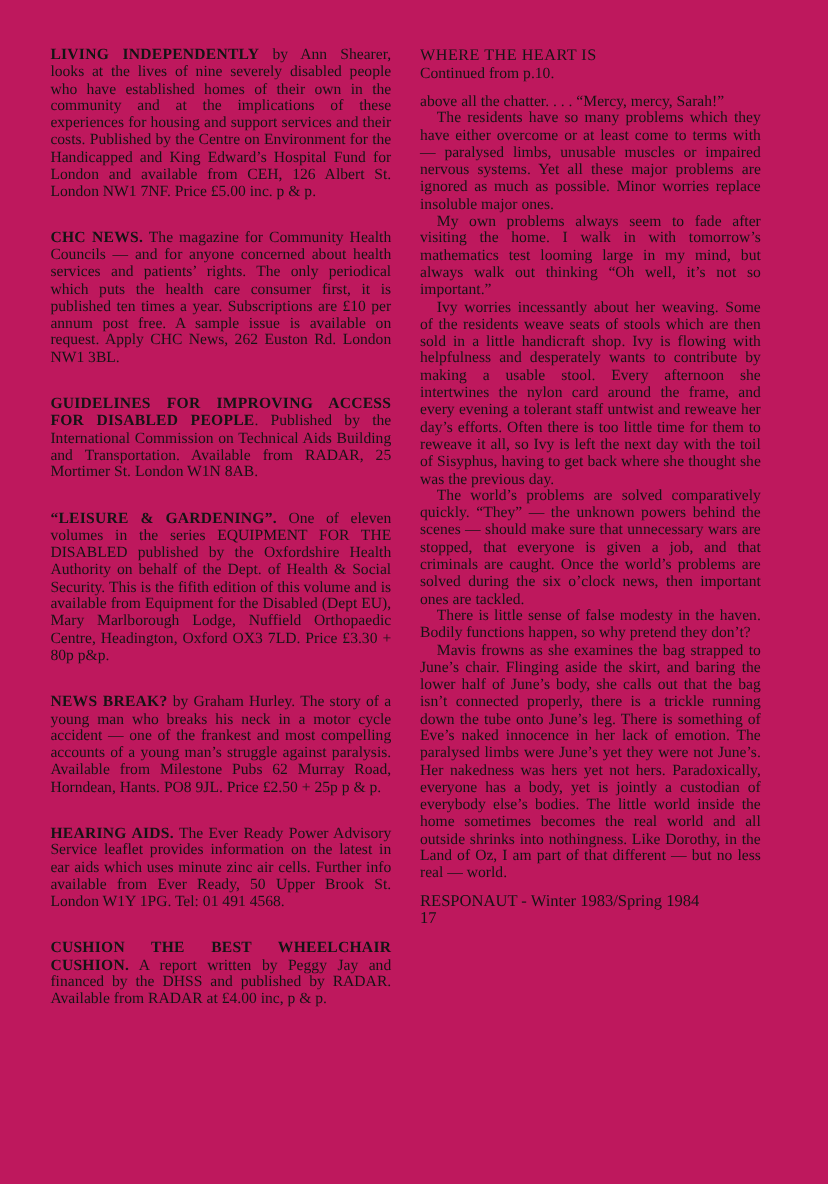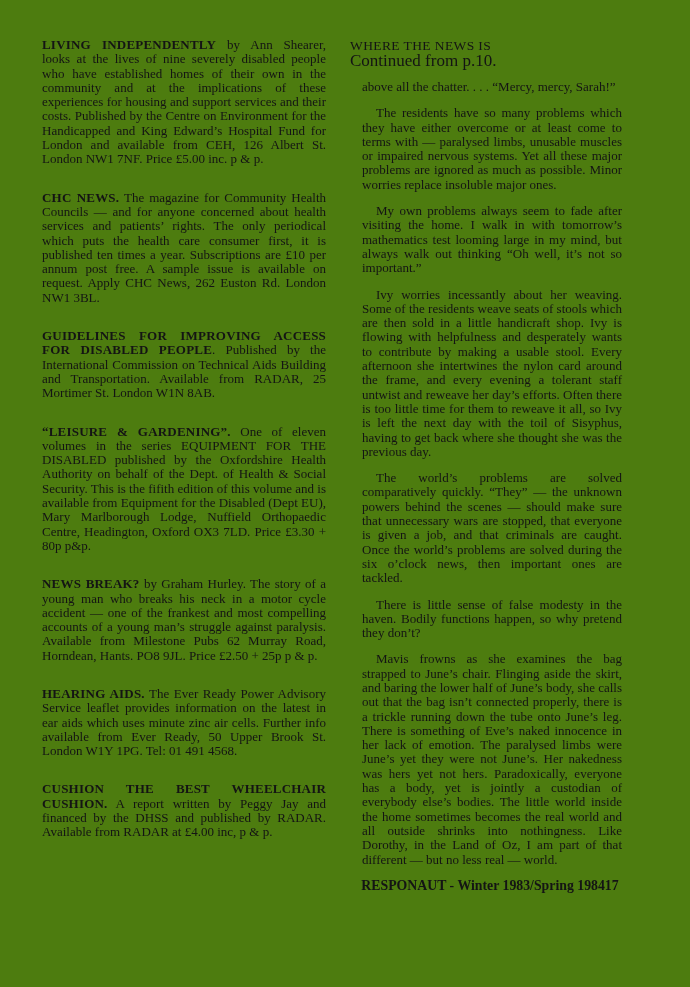--- a/index.html
+++ b/index.html
@@ -5,21 +5,21 @@
   html, body {
     margin: 0;
     padding: 0;
     background: #e8e8e6;
   }
   .page {
     position: relative;
     width: 690px;
     height: 987px;
     margin: 0 auto;
-    background: #4d7c0f;
+    background: #be185d;
     color: #141414;
     font-family: "Liberation Serif", "DejaVu Serif", serif;
     font-size: 13px;
     line-height: 14.3px;
     overflow: hidden;
   }
   .columns {
     display: flex;
     gap: 24px;
     padding: 38px 56px 0 42px;
@@ -33,36 +33,37 @@
     font-weight: bold;
     letter-spacing: 0.2px;
   }
   .article-header { margin: 0 0 9px 0; }
   .article-title {
     font-size: 13.5px;
     letter-spacing: 0.4px;
     line-height: 15px;
   }
   .continued-note {
-    font-size: 17px;
+    font-size: 13px;
     line-height: 15px;
   }
   .col.right p.rp {
-    margin: 12px;
+    margin: 0;
     text-align: justify;
     text-indent: 14px;
   }
   .col.right p.rp.noindent { text-indent: 0; }
   .footer {
     display: flex;
     justify-content: center;
     align-items: baseline;
     margin-top: 9px;
-    font-weight: bold;
+    font-weight: normal;
     font-size: 13.8px;
+    flex-direction: column;
   }
   .footer .pagenum { padding-right: 4px; }
 </style>
 </head>
 <body>
 
 <div class="page">
   <div class="columns">
 
     <div class="col left">
@@ -70,21 +71,21 @@
       <p class="item"><b class="rh">CHC NEWS.</b><span> The magazine for Community Health Councils — and for anyone concerned about health services and patients’ rights. The only periodical which puts the health care consumer first, it is published ten times a year. Subscriptions are £10 per annum post free. A sample issue is available on request. Apply CHC News, 262 Euston Rd. London NW1 3BL.</span></p>
       <p class="item"><b class="rh">GUIDELINES FOR IMPROVING ACCESS FOR DISABLED PEOPLE</b><span>. Published by the International Commission on Technical Aids Building and Transportation. Available from RADAR, 25 Mortimer St. London W1N 8AB.</span></p>
       <p class="item"><b class="rh">“LEISURE &amp; GARDENING”.</b><span> One of eleven volumes in the series EQUIPMENT FOR THE DISABLED published by the Oxfordshire Health Authority on behalf of the Dept. of Health &amp; Social Security. This is the fifith edition of this volume and is available from Equipment for the Disabled (Dept EU), Mary Marlborough Lodge, Nuffield Orthopaedic Centre, Headington, Oxford OX3 7LD. Price £3.30 + 80p p&amp;p.</span></p>
       <p class="item"><b class="rh">NEWS BREAK?</b><span> by Graham Hurley. The story of a young man who breaks his neck in a motor cycle accident — one of the frankest and most compelling accounts of a young man’s struggle against paralysis. Available from Milestone Pubs 62 Murray Road, Horndean, Hants. PO8 9JL. Price £2.50 + 25p p &amp; p.</span></p>
       <p class="item"><b class="rh">HEARING AIDS.</b><span> The Ever Ready Power Advisory Service leaflet provides information on the latest in ear aids which uses minute zinc air cells. Further info available from Ever Ready, 50 Upper Brook St. London W1Y 1PG. Tel: 01 491 4568.</span></p>
       <p class="item"><b class="rh">CUSHION THE BEST WHEELCHAIR CUSHION.</b><span> A report written by Peggy Jay and financed by the DHSS and published by RADAR. Available from RADAR at £4.00 inc, p &amp; p.</span></p>
     </div>
 
     <div class="col right">
       <div class="article-header">
-        <div class="article-title">WHERE THE NEWS IS</div>
+        <div class="article-title">WHERE THE HEART IS</div>
         <div class="continued-note">Continued from p.10.</div>
       </div>
       <p class="rp noindent">above all the chatter. . . . “Mercy, mercy, Sarah!”</p>
       <p class="rp">The residents have so many problems which they have either overcome or at least come to terms with — paralysed limbs, unusable muscles or impaired nervous systems. Yet all these major problems are ignored as much as possible. Minor worries replace insoluble major ones.</p>
       <p class="rp">My own problems always seem to fade after visiting the home. I walk in with tomorrow’s mathematics test looming large in my mind, but always walk out thinking “Oh well, it’s not so important.”</p>
       <p class="rp">Ivy worries incessantly about her weaving. Some of the residents weave seats of stools which are then sold in a little handicraft shop. Ivy is flowing with helpfulness and desperately wants to contribute by making a usable stool. Every afternoon she intertwines the nylon card around the frame, and every evening a tolerant staff untwist and reweave her day’s efforts. Often there is too little time for them to reweave it all, so Ivy is left the next day with the toil of Sisyphus, having to get back where she thought she was the previous day.</p>
       <p class="rp">The world’s problems are solved comparatively quickly. “They” — the unknown powers behind the scenes — should make sure that unnecessary wars are stopped, that everyone is given a job, and that criminals are caught. Once the world’s problems are solved during the six o’clock news, then important ones are tackled.</p>
       <p class="rp">There is little sense of false modesty in the haven. Bodily functions happen, so why pretend they don’t?</p>
       <p class="rp">Mavis frowns as she examines the bag strapped to June’s chair. Flinging aside the skirt, and baring the lower half of June’s body, she calls out that the bag isn’t connected properly, there is a trickle running down the tube onto June’s leg. There is something of Eve’s naked innocence in her lack of emotion. The paralysed limbs were June’s yet they were not June’s. Her nakedness was hers yet not hers. Paradoxically, everyone has a body, yet is jointly a custodian of everybody else’s bodies. The little world inside the home sometimes becomes the real world and all outside shrinks into nothingness. Like Dorothy, in the Land of Oz, I am part of that different — but no less real — world.</p>
       <div class="footer">

